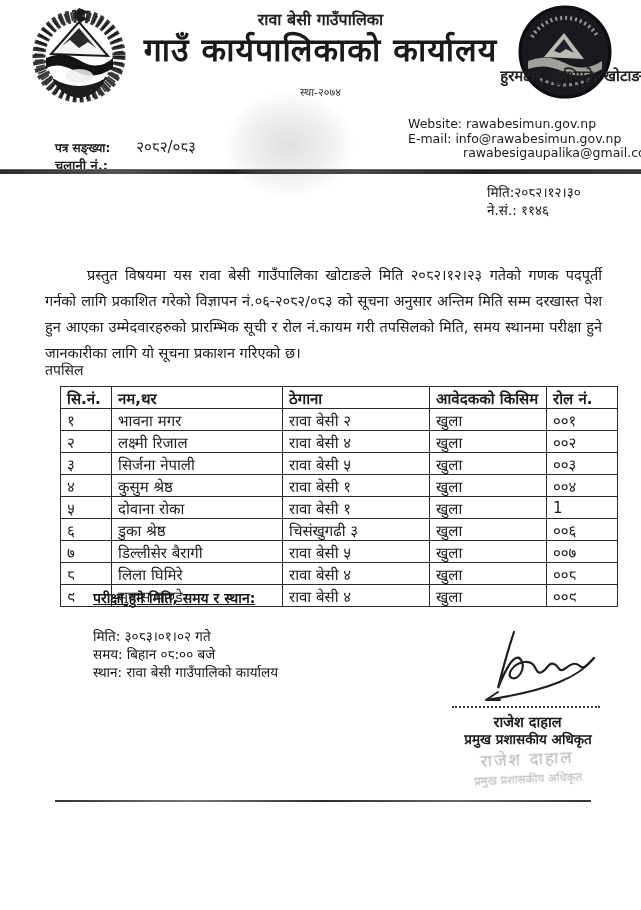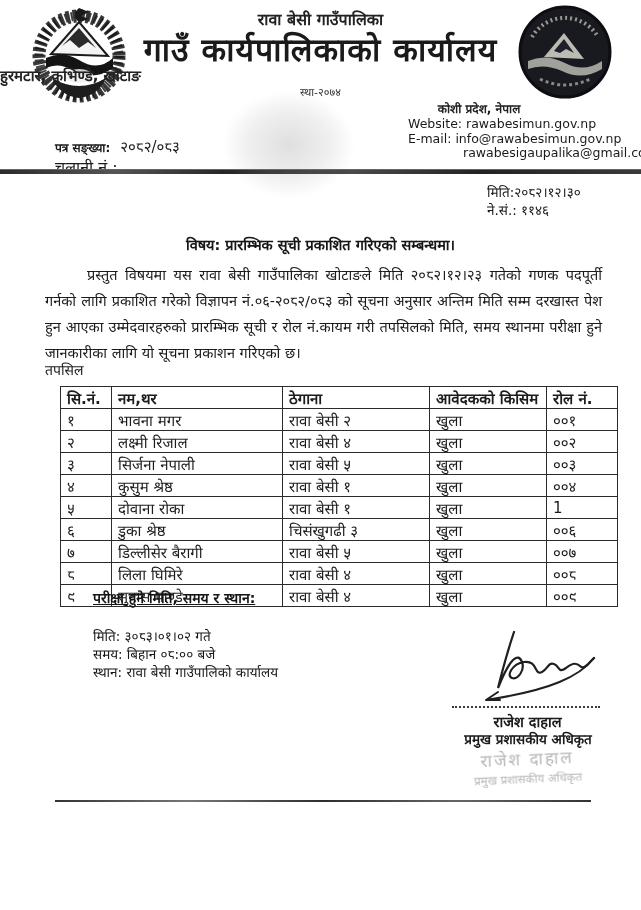--- a/index.html
+++ b/index.html
@@ -9,31 +9,31 @@
     margin:0 auto;
     background:#ffffff;
     font-family:"DejaVu Sans","Liberation Sans",sans-serif;
     color:#1c1c1c;
     overflow:hidden;
   }
   .abs{position:absolute;}
   
   .lh-top{top:8px;left:0;width:100%;text-align:center;font-size:16px;font-weight:bold;color:#222;}
   .lh-title{top:27px;left:0;width:100%;text-align:center;font-size:32px;font-weight:bold;color:#1a1a1a;letter-spacing:1px;font-family:"DejaVu Serif","Liberation Serif",serif;}
-  .lh-addr{top:65px;left:0;width:100%;text-align:left;font-size:15px;font-weight:bold;color:#222;}
+  .lh-addr{top:65px;left:0;width:100%;text-align:right;font-size:15px;font-weight:bold;color:#222;}
   .lh-est{top:84px;left:0;width:100%;text-align:center;font-size:11px;color:#333;}
   .emblem{top:6px;left:18px;width:122px;height:102px;}
   .seal{top:5px;left:516px;width:98px;height:96px;}
   .province{top:100px;left:404px;width:150px;text-align:center;font-size:12px;font-weight:bold;color:#222;}
   .contact{top:117px;left:408px;font-size:12.5px;line-height:14.5px;color:#1a1a1a;}
   .contact .indent{padding-left:55px;}
   
   .letter-no{top:136px;left:55px;font-size:12px;font-weight:bold;}
-  .letter-no .val{font-size:15px;font-weight:normal;margin-left:10px;text-align:right;}
-  .chalani{top:156px;left:55px;font-size:16px;font-weight:normal;}
+  .letter-no .val{font-size:15px;font-weight:normal;margin-left:26px;text-align:right;}
+  .chalani{top:156px;left:55px;font-size:13px;font-weight:bold;}
   .head-rule{top:169px;left:0;width:641px;height:4px;
      background:linear-gradient(90deg,#2b2b2b 0%,#555 18%,#262626 35%,#4a4a4a 55%,#222 75%,#3a3a3a 100%);
      border-top:1px solid #666;}
   .faint-stamp{top:92px;left:224px;width:130px;height:105px;border-radius:50%;
      background:radial-gradient(ellipse at center,rgba(110,110,110,0.22) 0%,rgba(130,130,130,0.12) 45%,rgba(150,150,150,0.0) 72%);
      filter:blur(1px);}
   .date-block{top:183px;left:487px;font-size:13.5px;line-height:18px;color:#161616;}
   
   .subject{top:234px;left:0;width:100%;text-align:center;font-size:14.5px;font-weight:bold;color:#161616;}
   .body-par{top:262px;left:45px;width:557px;font-size:14.5px;line-height:26px;text-align:justify;text-indent:42px;color:#1a1a1a;}
@@ -85,42 +85,40 @@
     <polygon points="28,52 48,28 68,54" fill="#d8d8cf" opacity="0.85"></polygon>
     <polygon points="38,46 48,34 58,48 50,44 44,48" fill="#20202a"></polygon>
     <path d="M12 56 Q30 48 49 58 Q68 68 86 56 L86 64 Q66 76 46 66 Q28 58 12 64 Z" fill="#cfcfc4" opacity="0.75"></path>
     <path d="M24 74 Q49 86 74 74" fill="none" stroke="#b9b9ae" stroke-width="3" stroke-dasharray="3 3" opacity="0.7"></path>
   </svg>
 
   <div class="abs lh-top">रावा बेसी गाउँपालिका</div>
   <div class="abs lh-title">गाउँ कार्यपालिकाको कार्यालय</div>
   <div class="abs lh-addr">हुरमटार, कुभिण्डे, खोटाङ</div>
   <div class="abs lh-est">स्था-२०७४</div>
-  <div class="abs province">कोशी प्रदेश, नेपाल</div>
 
   <div class="abs contact">
     <div>Website: rawabesimun.gov.np</div>
     <div>E-mail: info@rawabesimun.gov.np</div>
     <div class="indent">rawabesigaupalika@gmail.com</div>
   </div>
 
   <div class="abs letter-no">
     <span>पत्र सङ्ख्या:</span><span class="val">२०८२/०८३</span>
   </div>
   <div class="abs chalani">चलानी नं.:</div>
 
   <div class="abs head-rule"></div>
   <div class="abs faint-stamp"></div>
 
   <div class="abs date-block">
     <div>मिति:२०८२।१२।३०</div>
     <div>ने.सं.: ११४६</div>
   </div>
 
-  <div class="abs subject">विषय: प्रारम्भिक सूची प्रकाशित गरिएको सम्बन्धमा।</div>
 
   <div class="abs body-par">प्रस्तुत विषयमा यस रावा बेसी गाउँपालिका खोटाङले मिति २०८२।१२।२३ गतेको गणक पदपूर्ती गर्नको लागि प्रकाशित गरेको विज्ञापन नं.०६-२०८२/०८३ को सूचना अनुसार अन्तिम मिति सम्म दरखास्त पेश हुन आएका उम्मेदवारहरुको प्रारम्भिक सूची र रोल नं.कायम गरी तपसिलको मिति, समय स्थानमा परीक्षा हुने जानकारीका लागि यो सूचना प्रकाशन गरिएको छ।</div>
 
   <div class="abs tapasil">तपसिल</div>
 
   <div class="abs roster">
     <table>
       <thead>
         <tr>
           <th class="c-sn">सि.नं.</th>

